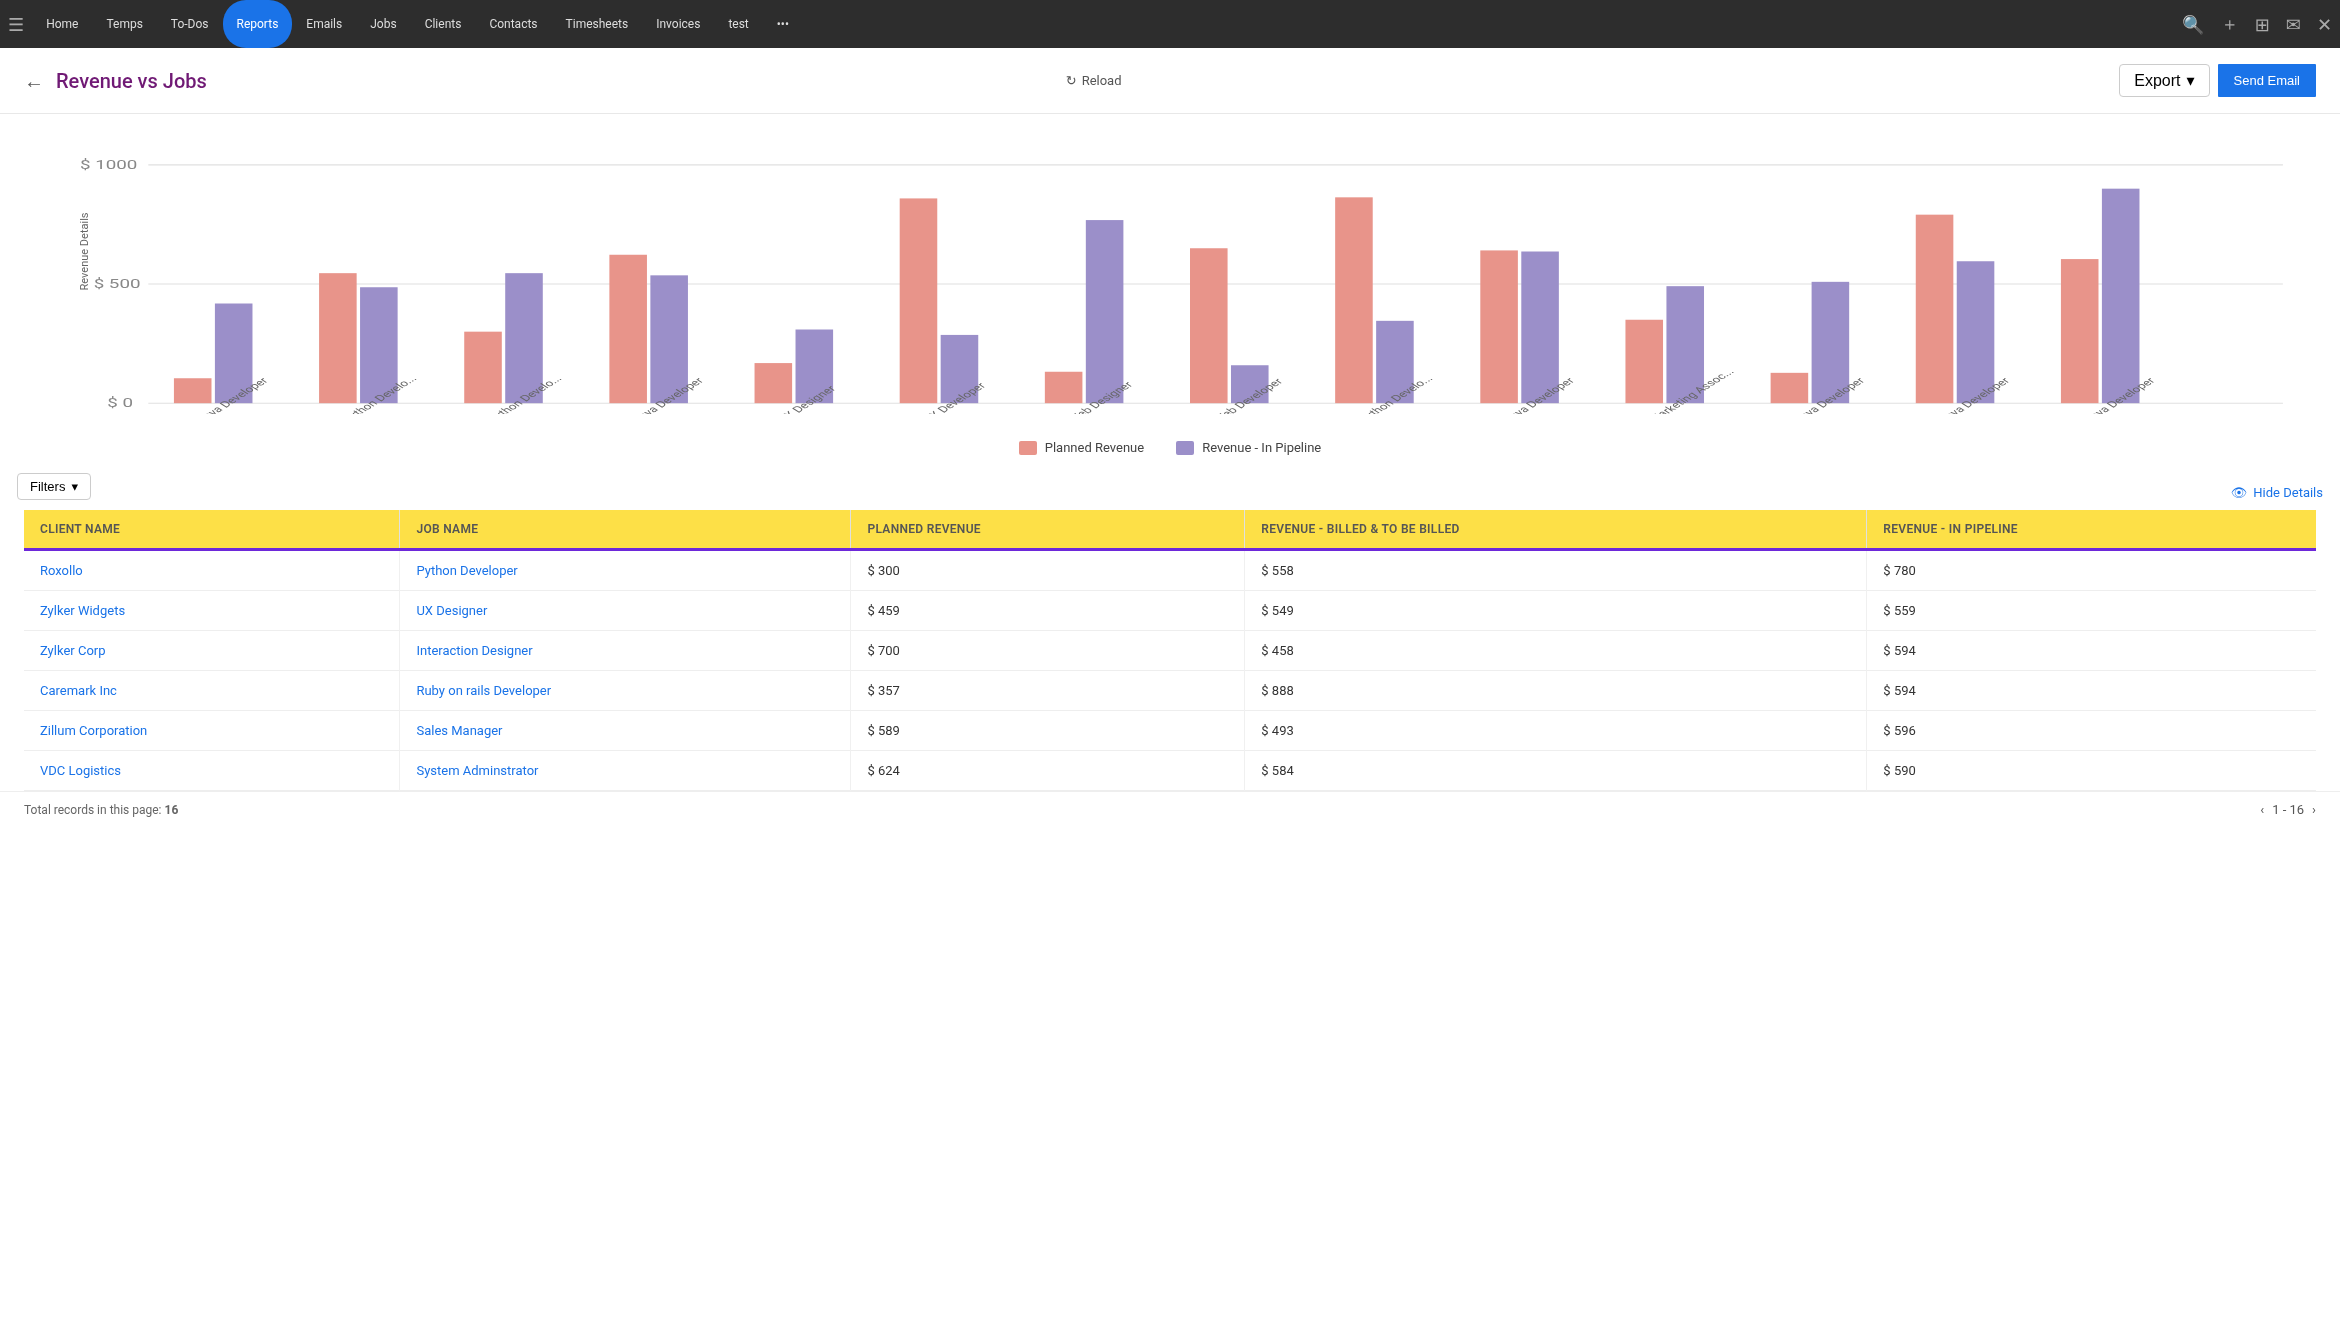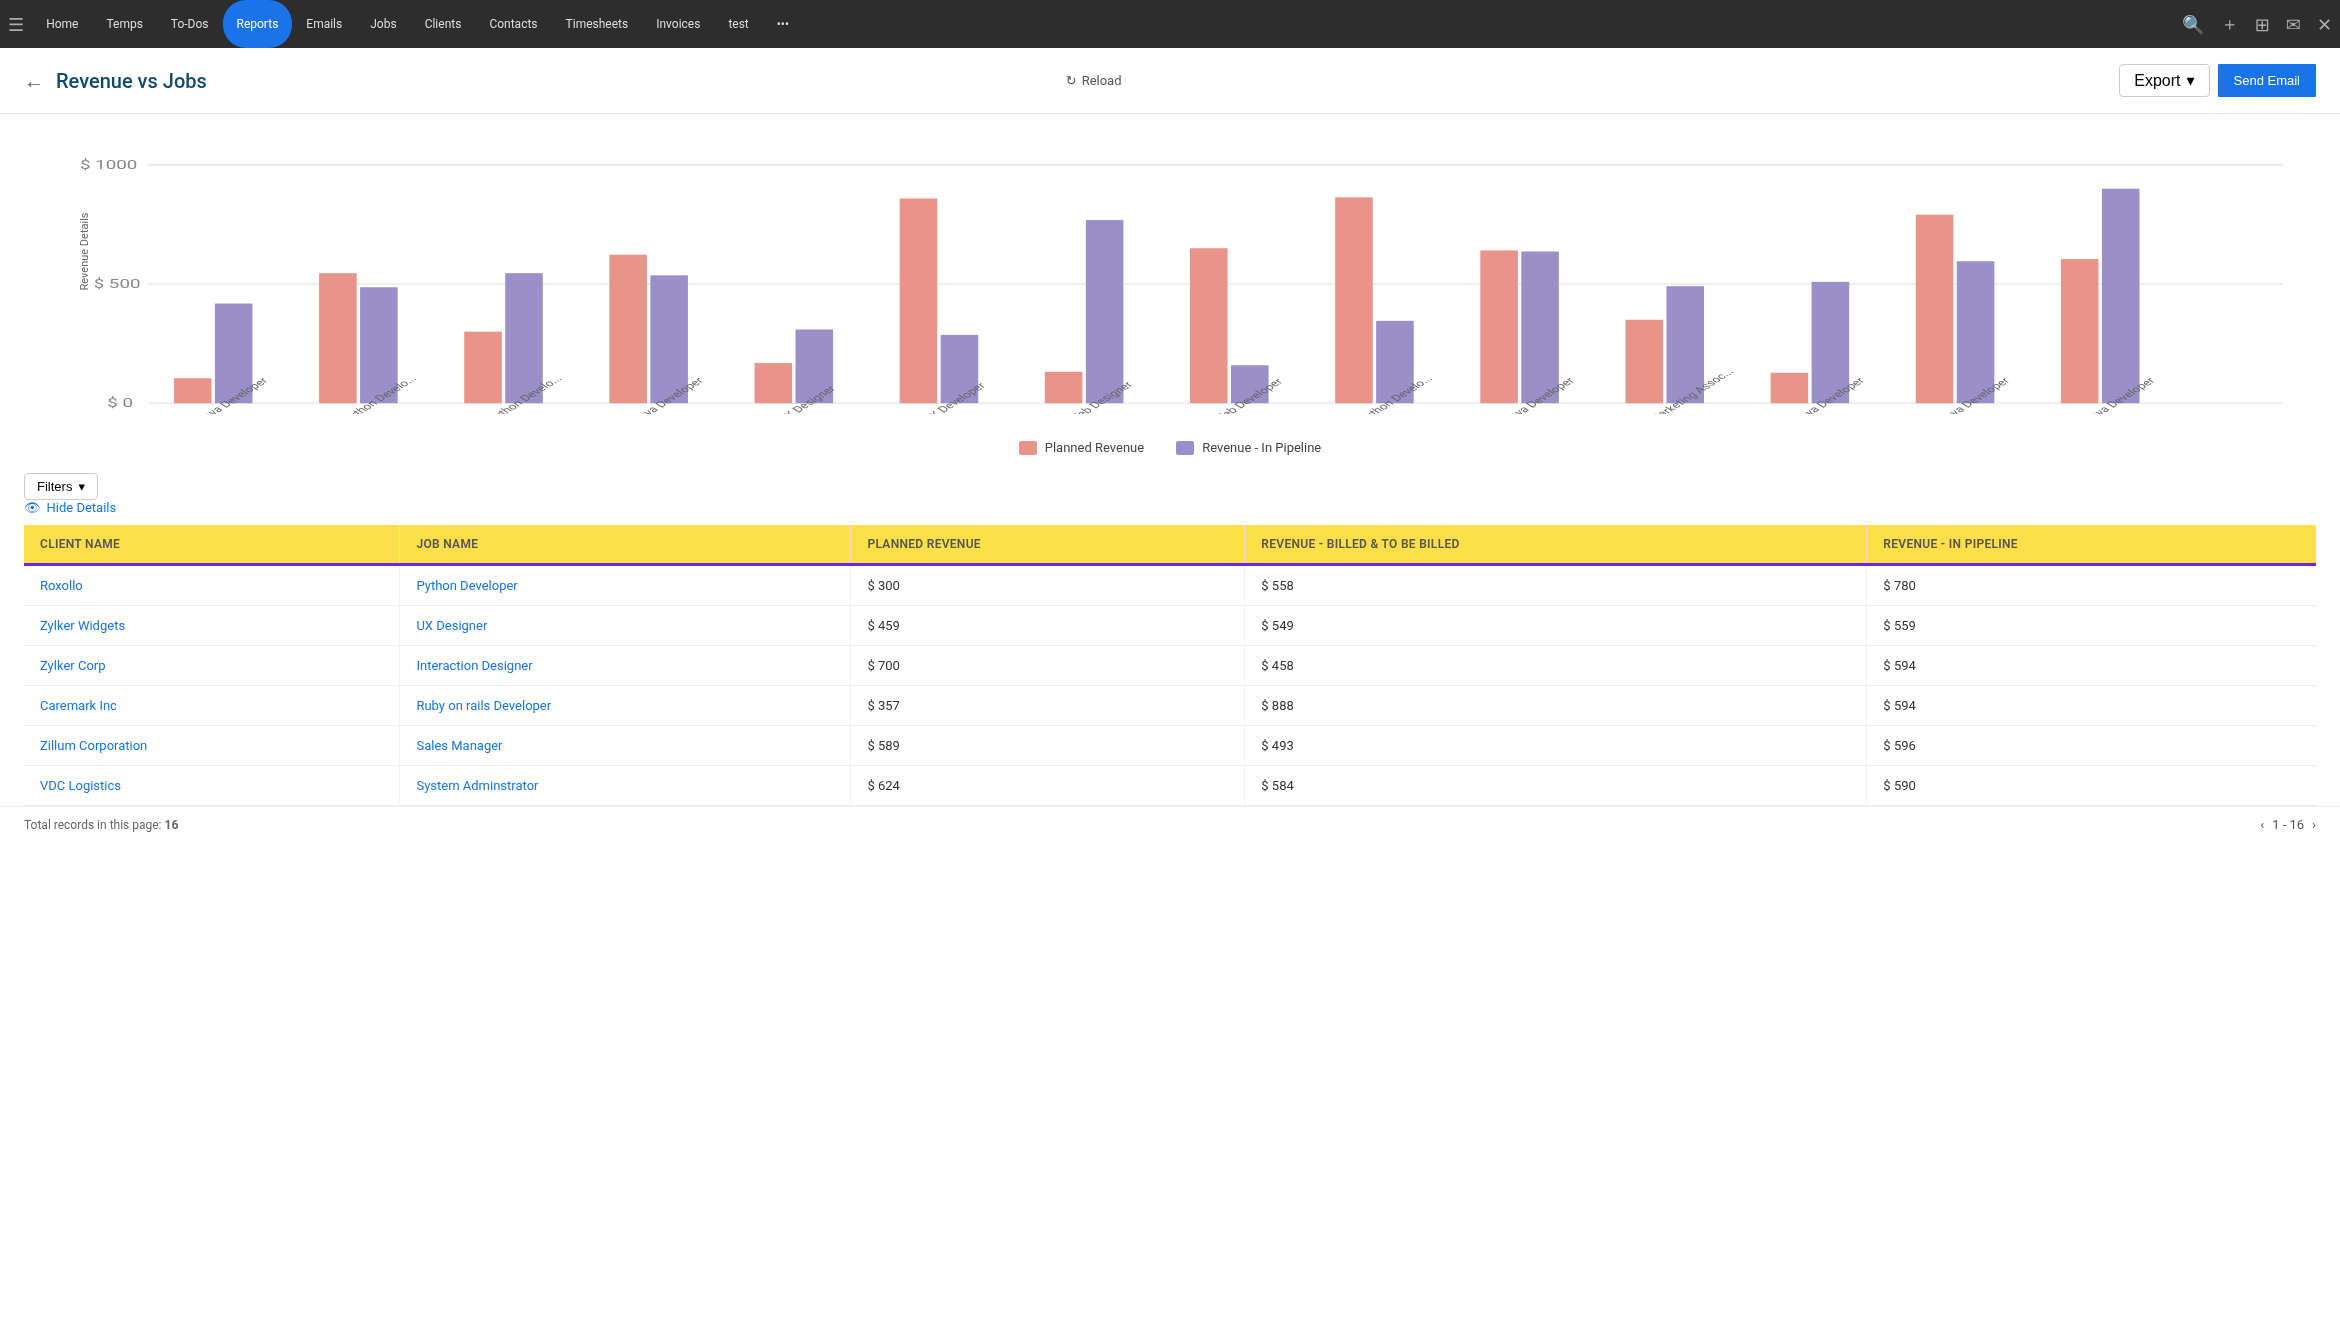--- a/index.html
+++ b/index.html
@@ -31,21 +31,21 @@
     .topnav .nav-right span { cursor: pointer; }
 
     
     .page-header {
       display: flex;
       align-items: center;
       padding: 16px 24px;
       border-bottom: 1px solid #e8e8e8;
     }
     .page-header .back-btn { font-size: 20px; color: #555; margin-right: 12px; cursor: pointer; }
-    .page-header .page-title { font-size: 20px; font-weight: 500; color: #0c4a6e; flex: 1; }
+    .page-header .page-title { font-size: 20px; font-weight: 500; color: #701a75; flex: 1; }
     .page-header .reload-btn { color: #555; font-size: 13px; display: flex; align-items: center; gap: 5px; cursor: pointer; margin-left: 12px; }
     .page-header .header-actions { display: flex; gap: 8px; }
     .btn-export {
       border: 1px solid #ccc;
       background: #fff;
       padding: 6px 14px;
       border-radius: 4px;
       cursor: pointer;
       font-size: 16px;
       display: flex;
@@ -88,24 +88,23 @@
       justify-content: center;
       gap: 32px;
       margin: 16px 0 8px 0;
     }
     .legend-item { display: flex; align-items: center; gap: 8px; font-size: 13px; color: #444; }
     .legend-color { width: 18px; height: 14px; border-radius: 2px; }
 
     
     .filters-row {
       display: flex;
-      align-items: flex-start;
-      padding: 10px 24px;
+      align-items: flex-end;
+      padding: 10px 17px;
       justify-content: space-between;
-      flex-direction: column;
     }
     .btn-filters {
       border: 1px solid #ccc;
       background: #fff;
       padding: 5px 12px;
       border-radius: 4px;
       cursor: pointer;
       font-size: 13px;
       display: flex;
       align-items: center;

